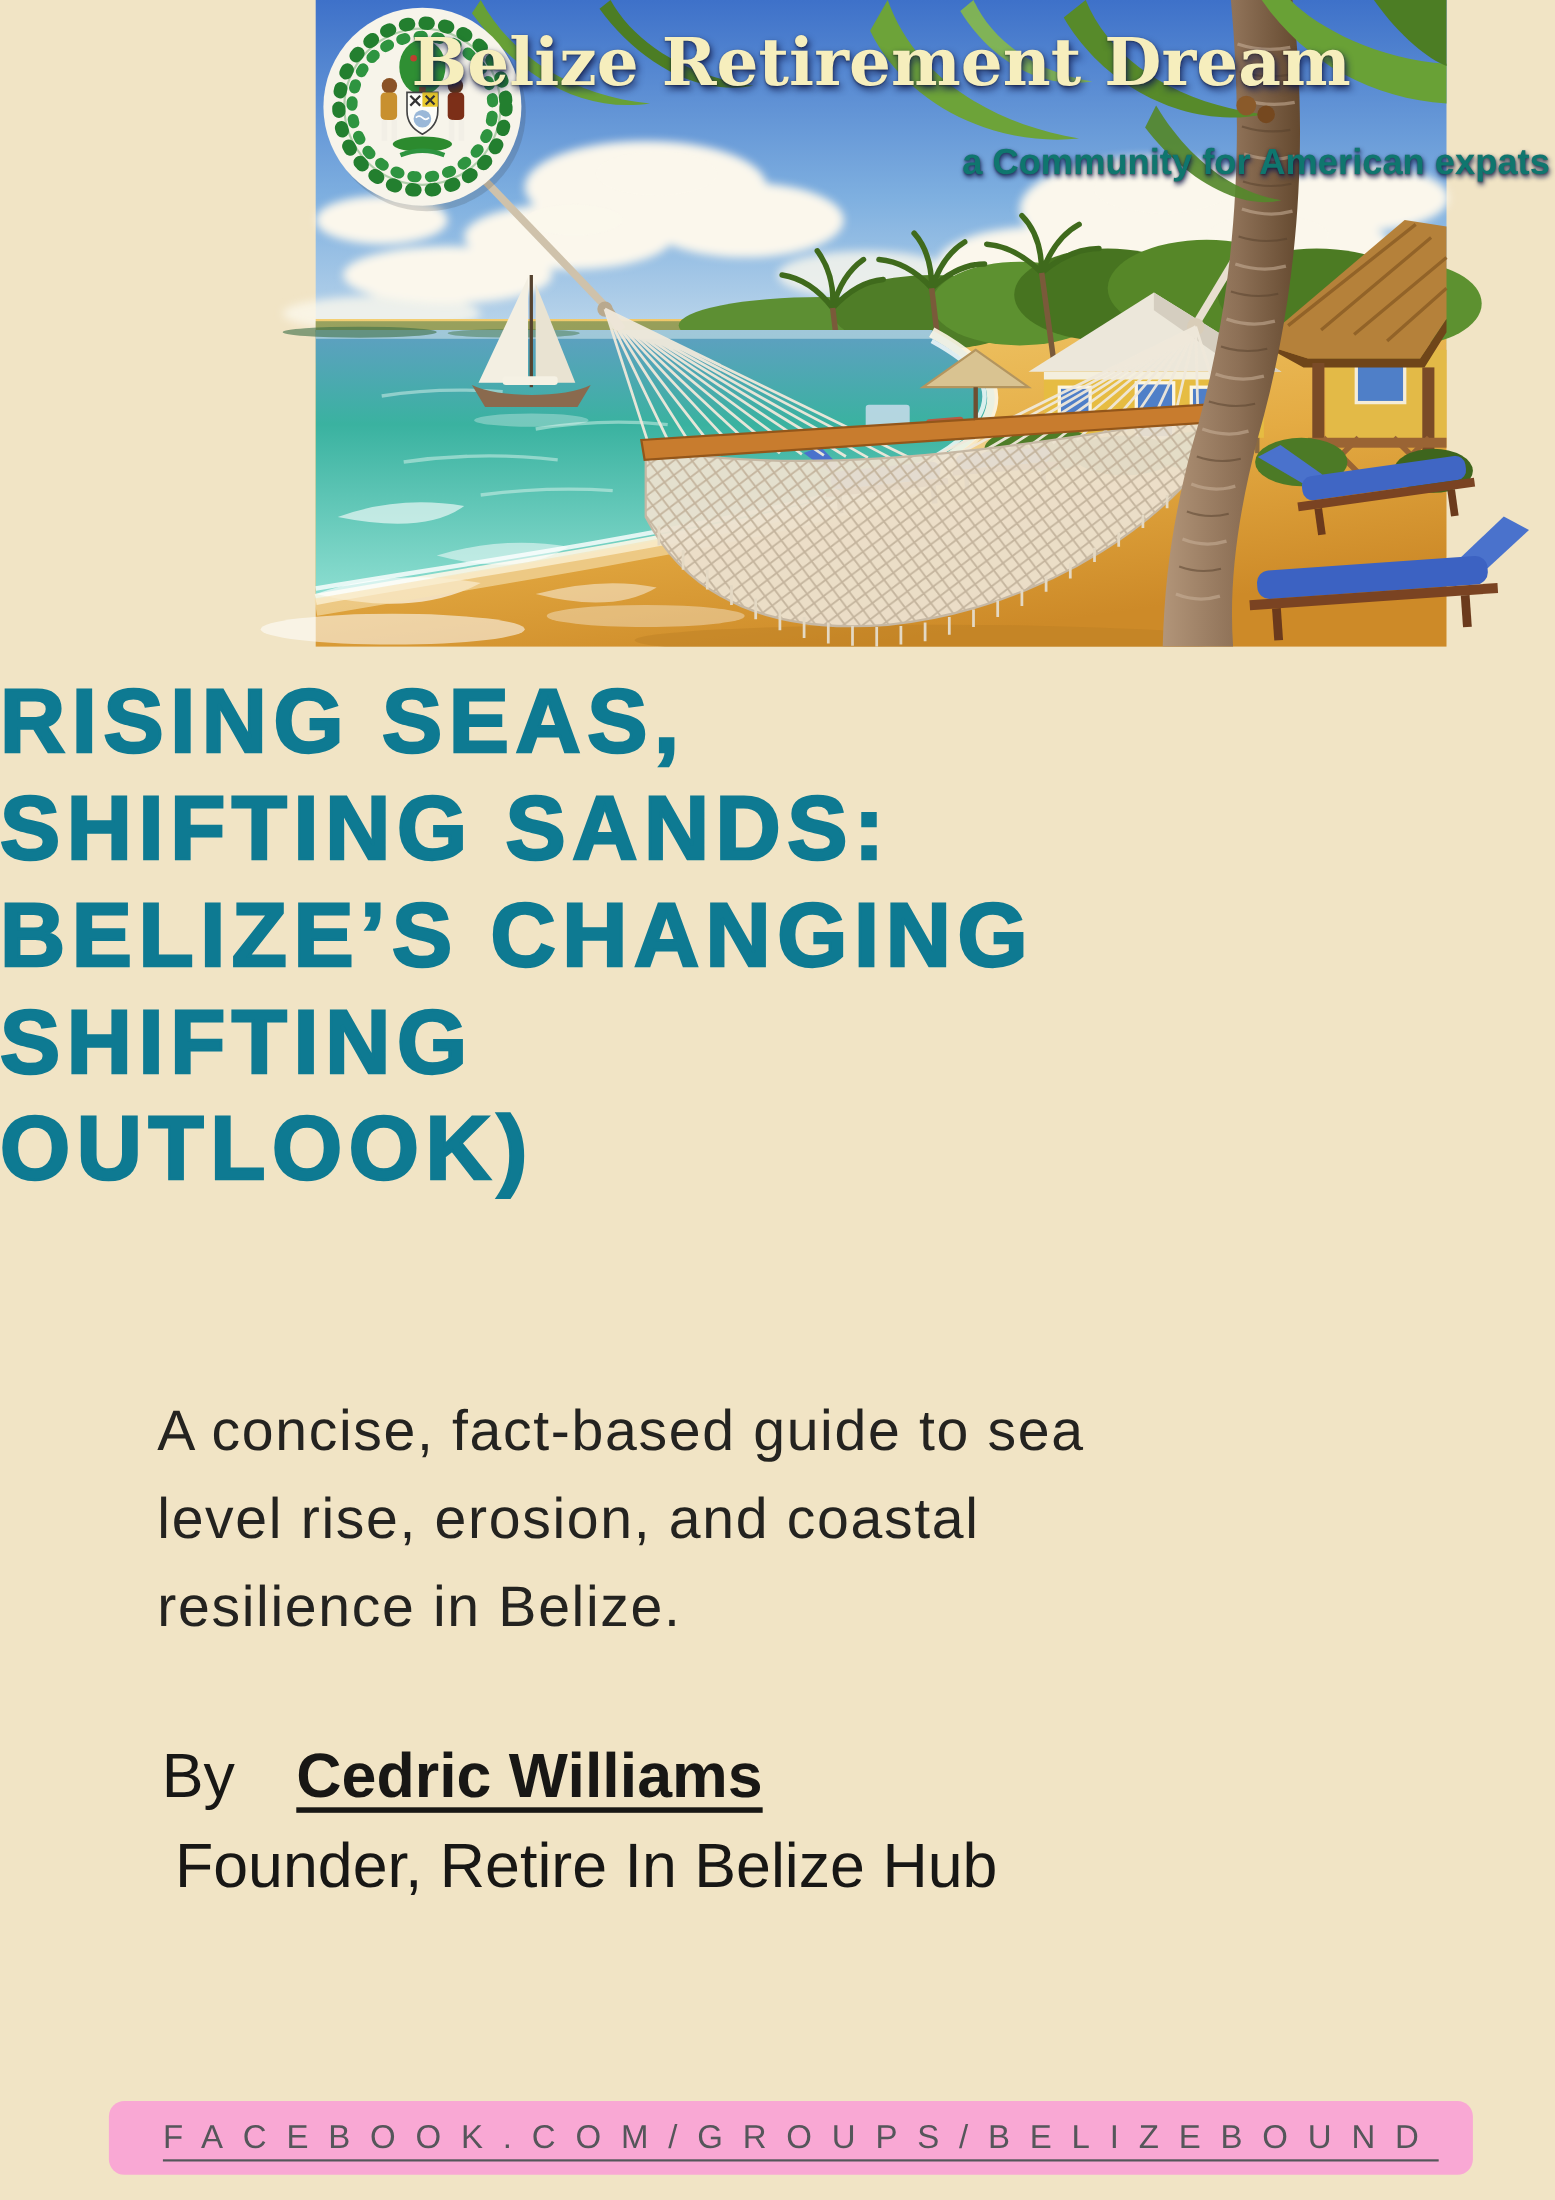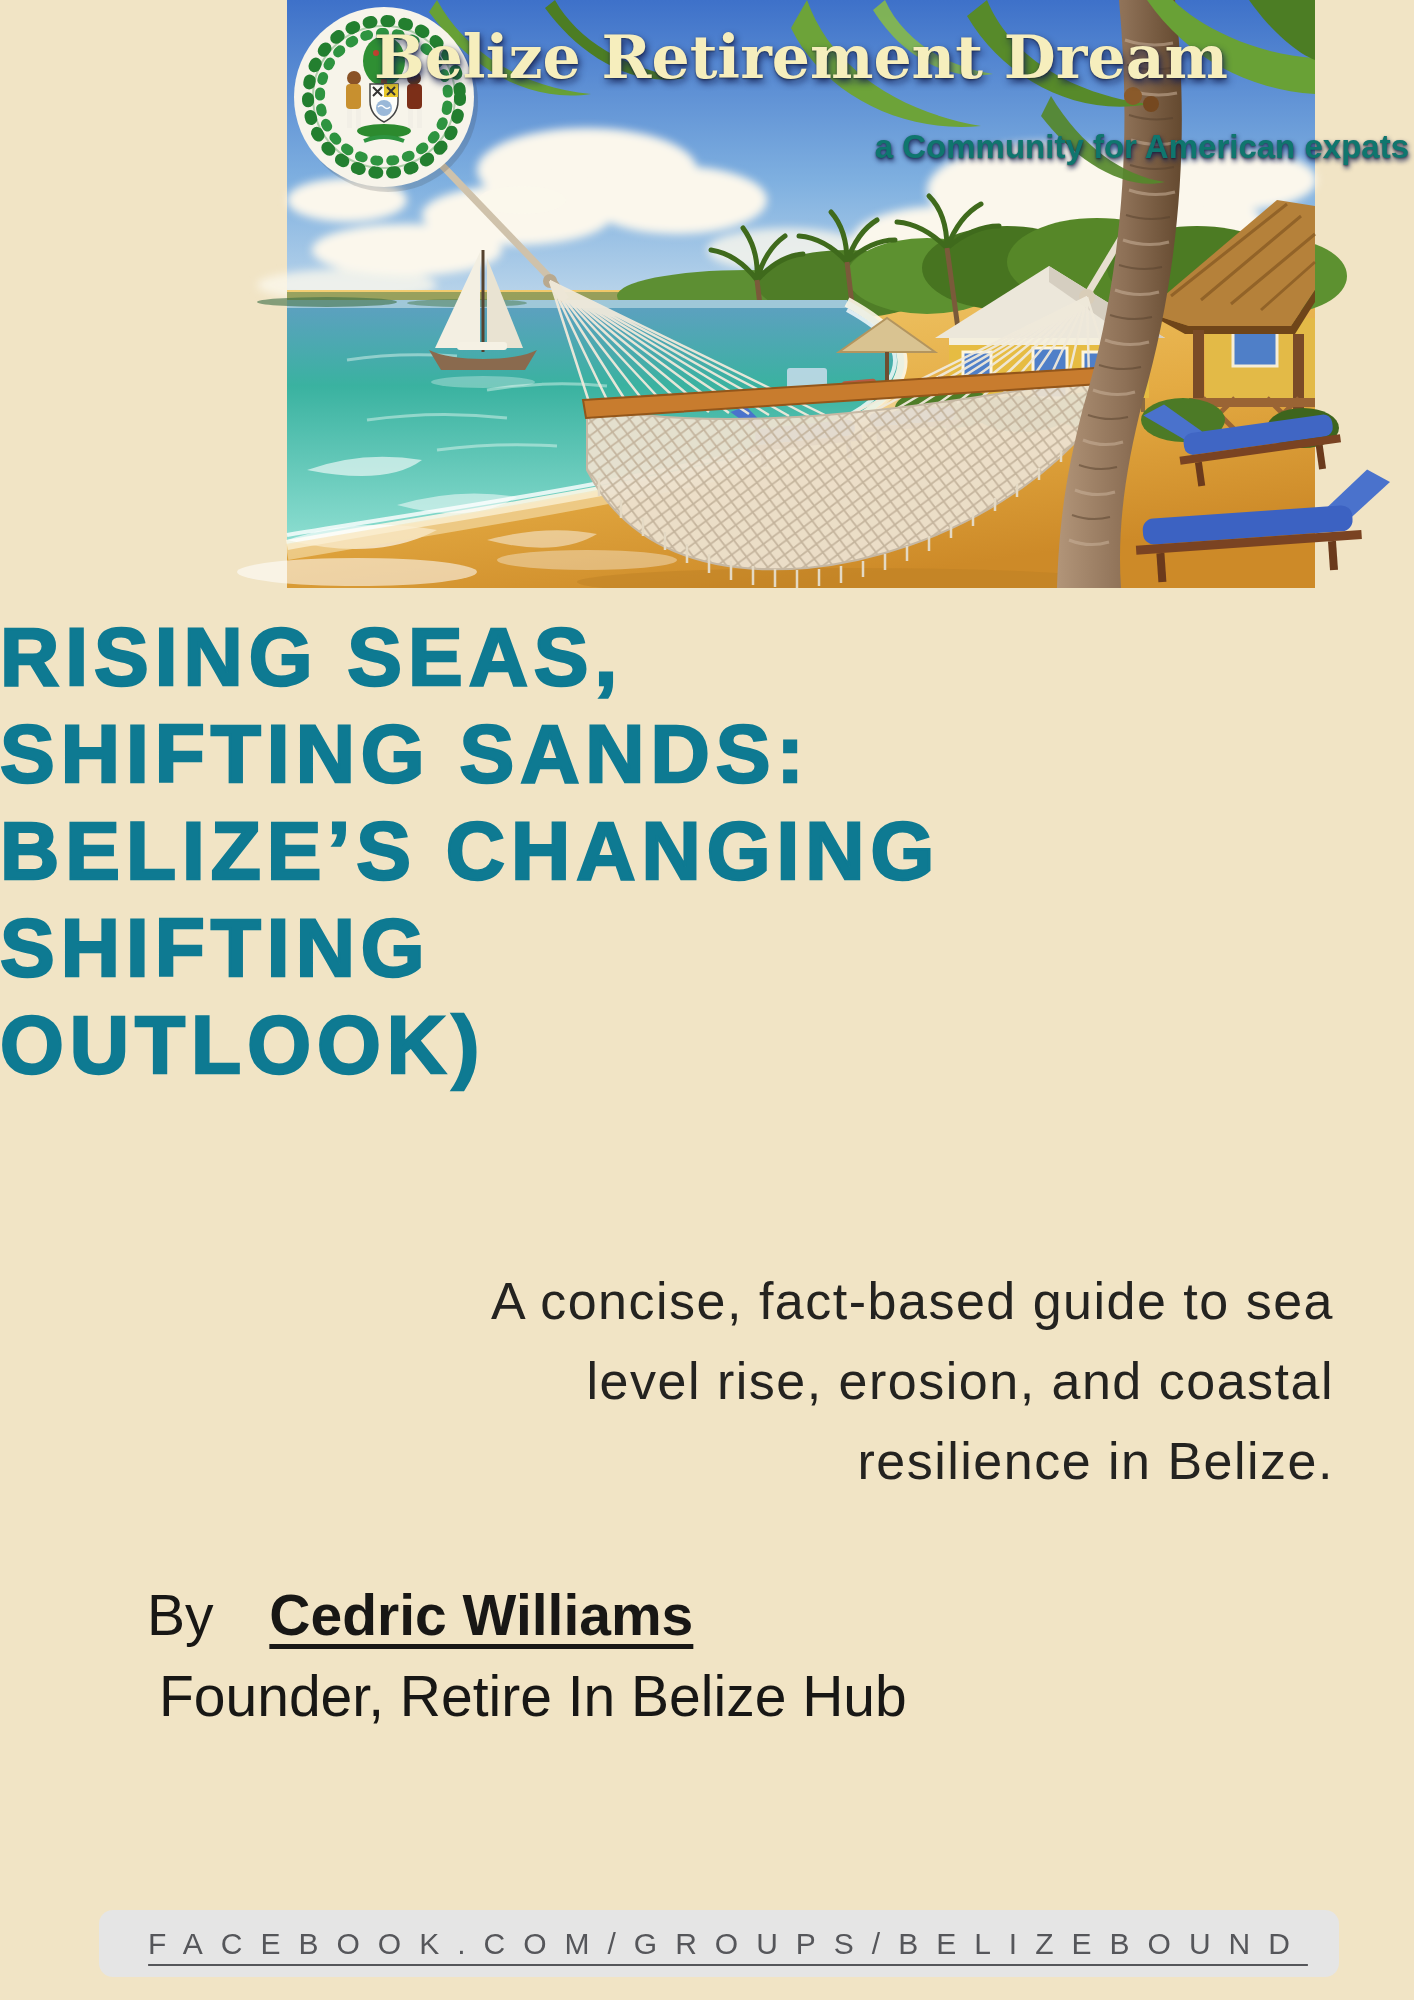--- a/index.html
+++ b/index.html
@@ -50,21 +50,20 @@
     -webkit-text-stroke:2.5px #0e7a92;
   }
   
   .description{
     position:absolute;top:1261px;left:143px;right:80px;
     font-size:52px;
     line-height:80px;
     letter-spacing:1.5px;
     color:#242320;
     font-weight:normal;
-    text-align:right;
   }
   
   .byline{
     position:absolute;top:1575px;left:147px;right:80px;
     font-size:57px;
     line-height:81px;
     color:#181715;
   }
   .byline .author{
     font-weight:bold;
@@ -72,21 +71,21 @@
     text-decoration-thickness:5px;
     text-underline-offset:9px;
     margin-left:40px;
   }
   .byline .founder-line{padding-left:12px;}
   .byline .org{text-align:center;}
   
   .footer-bar{
     position:absolute;left:99px;top:1910px;
     width:1240px;height:67px;
-    background:#e5e5e5;
+    background:#f9a8d4;
     border-radius:14px;
     display:flex;align-items:center;justify-content:center;
   }
   .footer-url{
     font-size:30px;
     letter-spacing:18px;
     margin-right:-18px;
     color:#55565a;
     text-decoration:underline;
     text-decoration-thickness:2px;

